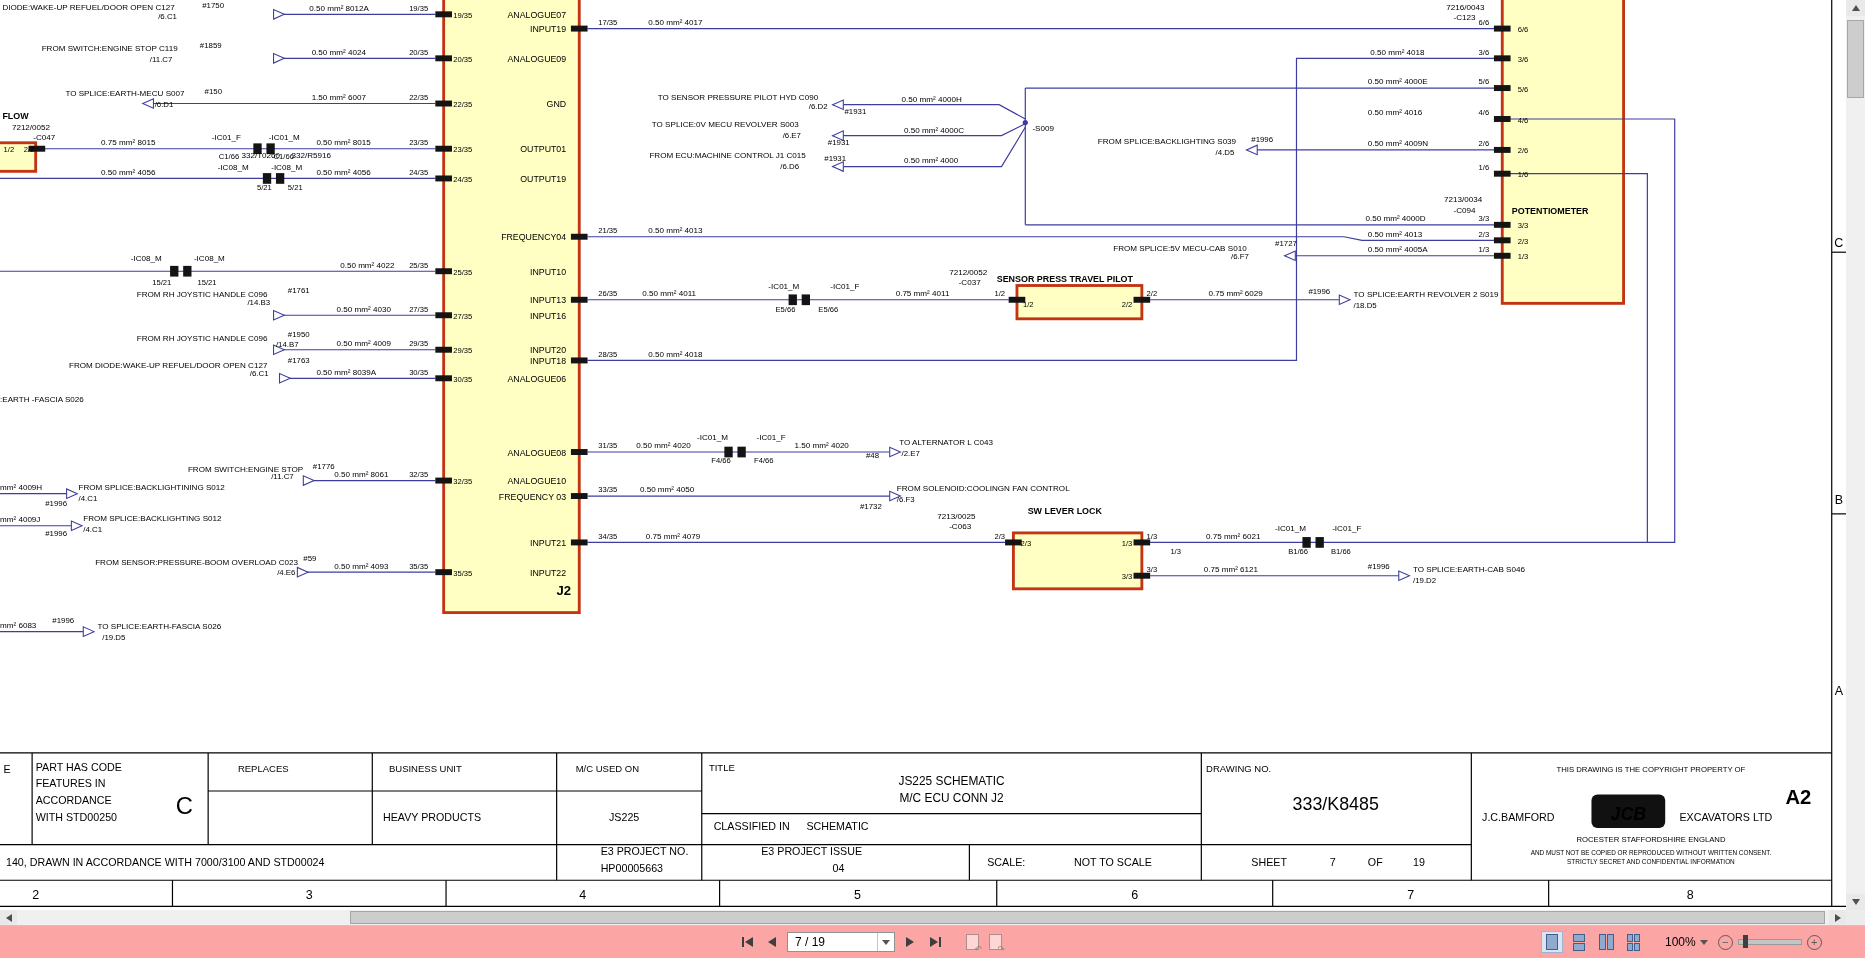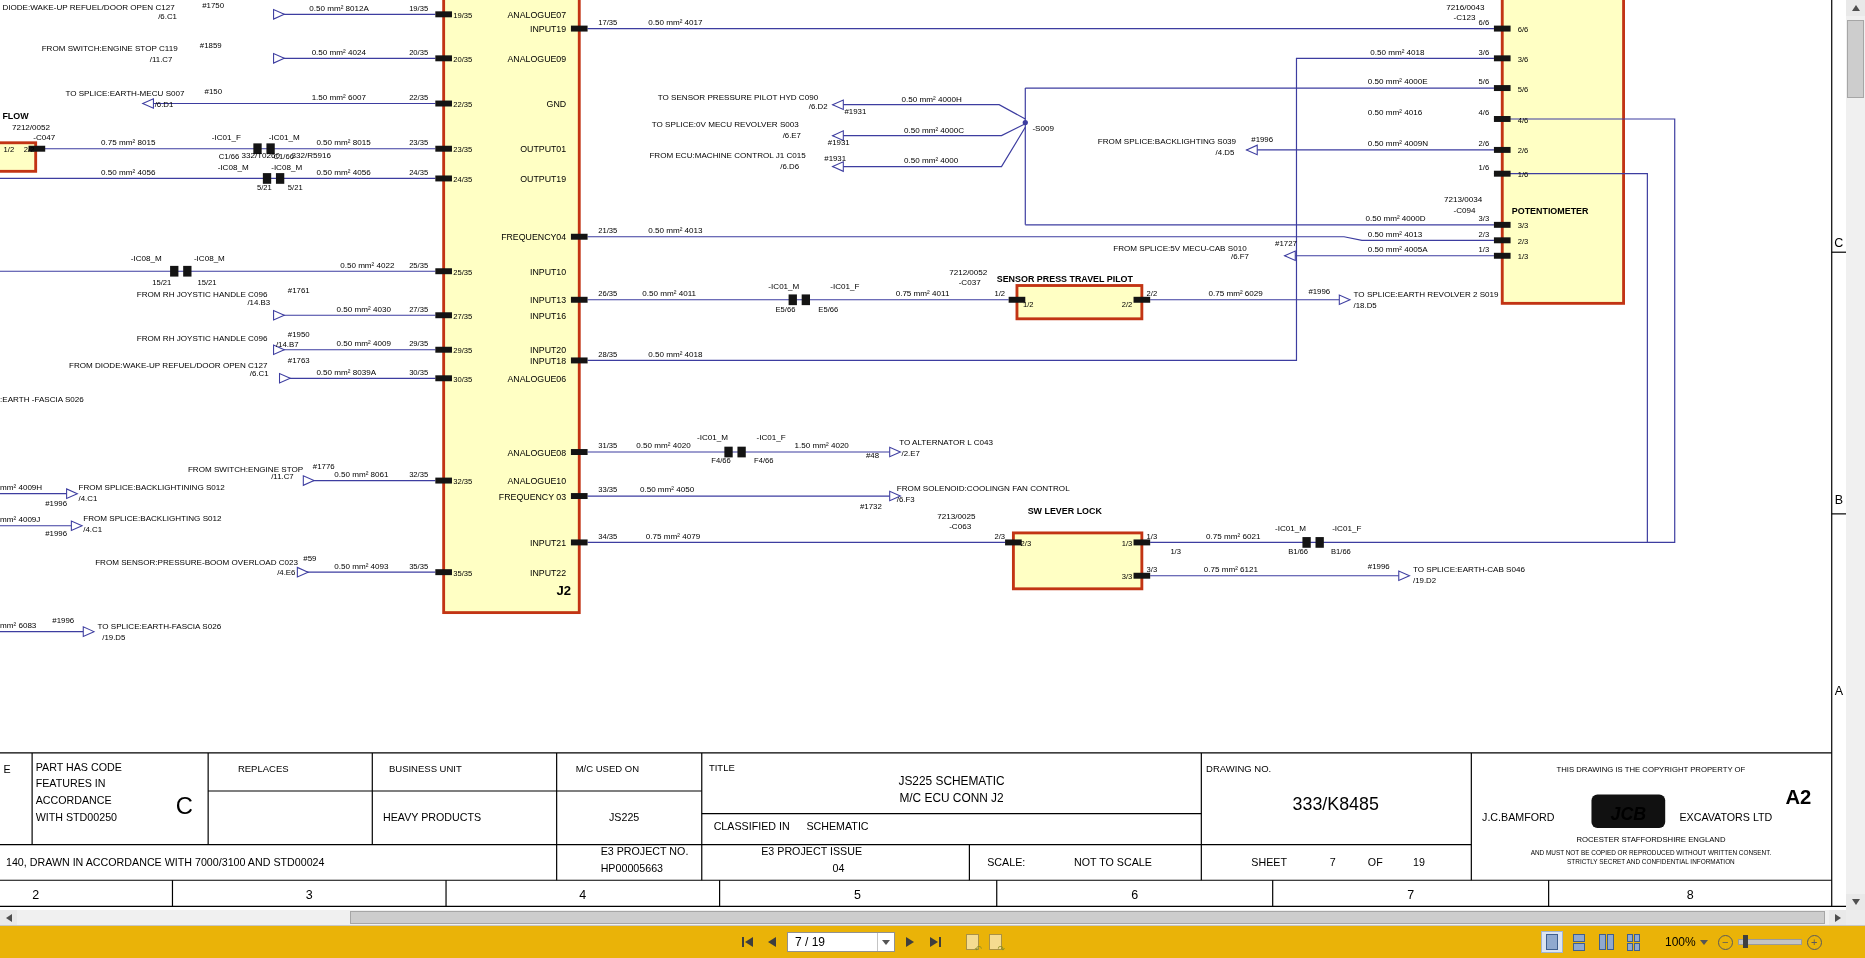--- a/index.html
+++ b/index.html
@@ -32,21 +32,21 @@
   .sbtn{position:absolute;background:#e9e9e9;display:flex;align-items:center;justify-content:center}
   .hthumb{position:absolute;left:350px;top:1px;width:1475px;height:13px;background:#cdcdcd;
           border:1px solid #a6a6a6;box-sizing:border-box}
   .vthumb{position:absolute;left:1px;top:20px;width:17px;height:78px;background:#cdcdcd;
           border:1px solid #a6a6a6;box-sizing:border-box}
   .tri-l{width:0;height:0;border-top:4px solid transparent;border-bottom:4px solid transparent;border-right:6px solid #4f4f4f}
   .tri-r{width:0;height:0;border-top:4px solid transparent;border-bottom:4px solid transparent;border-left:6px solid #4f4f4f}
   .tri-u{width:0;height:0;border-left:4px solid transparent;border-right:4px solid transparent;border-bottom:6px solid #4f4f4f}
   .tri-d{width:0;height:0;border-left:4px solid transparent;border-right:4px solid transparent;border-top:6px solid #4f4f4f}
   
-  .toolbar{position:absolute;left:0;top:925px;width:1865px;height:33px;background:#eab308;
+  .toolbar{position:absolute;left:0;top:925px;width:1865px;height:33px;background:#fca5a5;
            border-top:1px solid #c9c7c3;box-sizing:border-box}
   .tb-center{position:absolute;left:737px;top:5px;display:flex;align-items:center;gap:5px}
   .tb-right{position:absolute;left:1541px;top:5px;display:flex;align-items:center;gap:5px}
   .tbtn{height:22px;min-width:20px;display:flex;align-items:center;justify-content:center;gap:1px}
   .nav-l{width:0;height:0;border-top:5px solid transparent;border-bottom:5px solid transparent;border-right:8px solid #3e3e3e}
   .nav-r{width:0;height:0;border-top:5px solid transparent;border-bottom:5px solid transparent;border-left:8px solid #3e3e3e}
   .nav-bar{width:2px;height:10px;background:#3e3e3e}
   .page-combo{display:flex;width:108px;height:20px;background:#fff;border:1px solid #919191;
               box-sizing:border-box;align-items:center;font-size:12px}
   .pc-text{flex:1;padding-left:7px}

